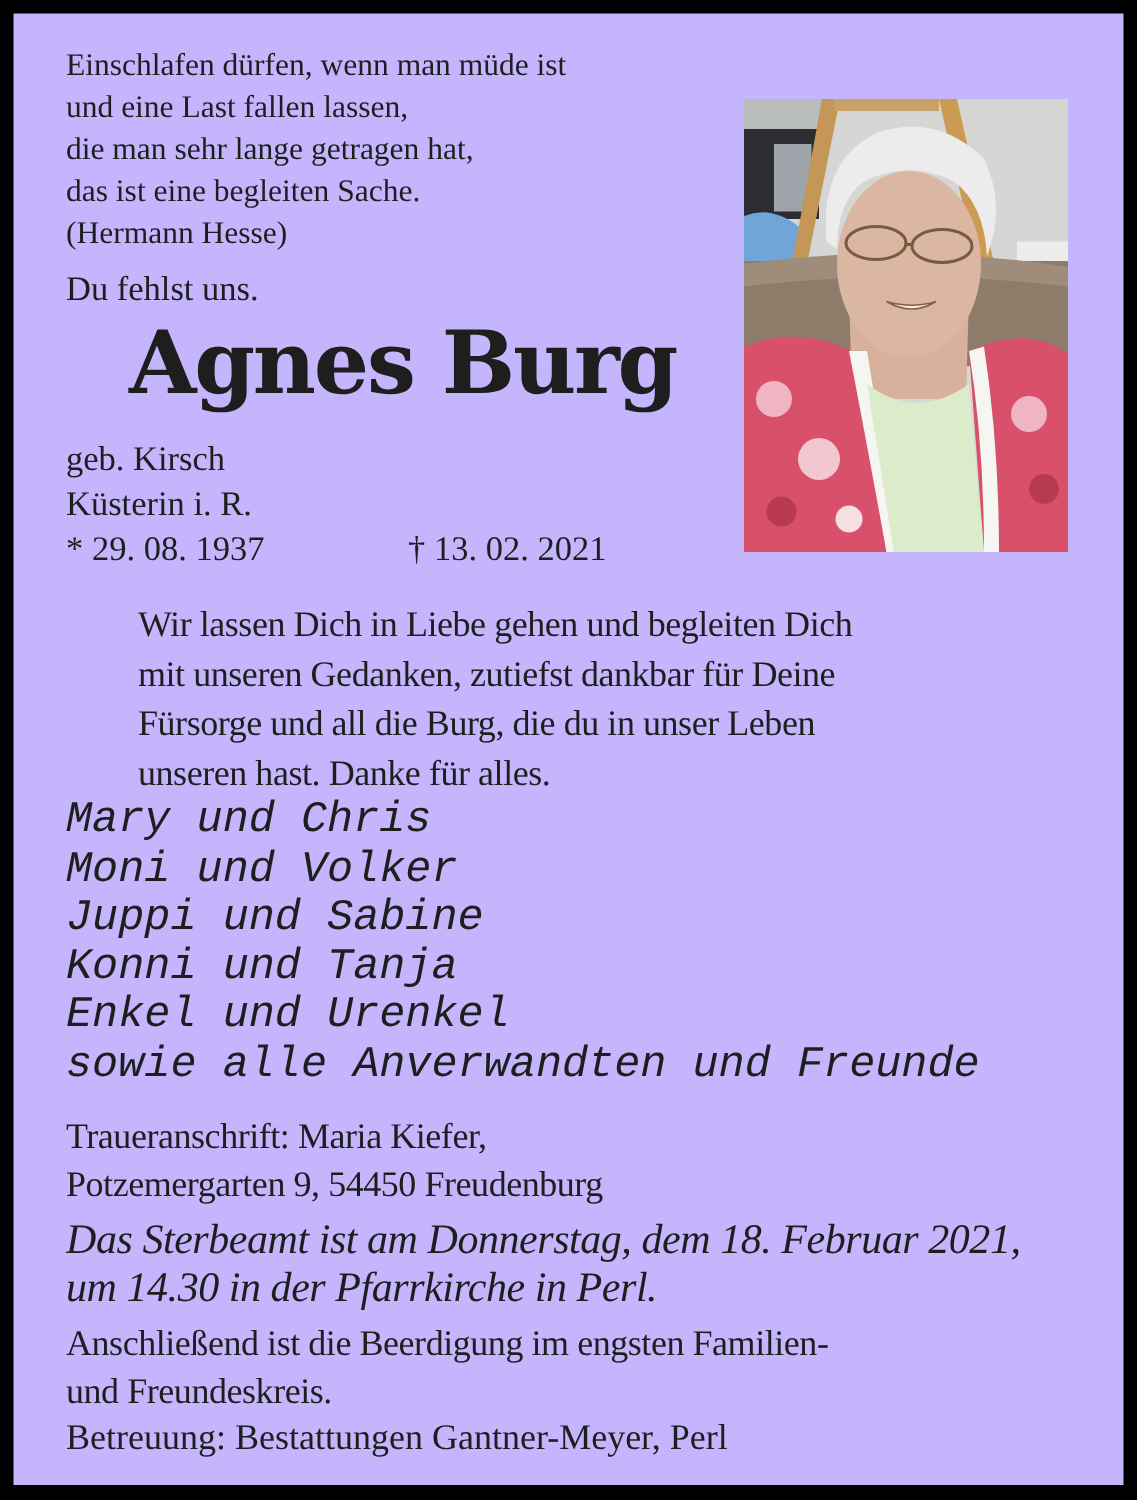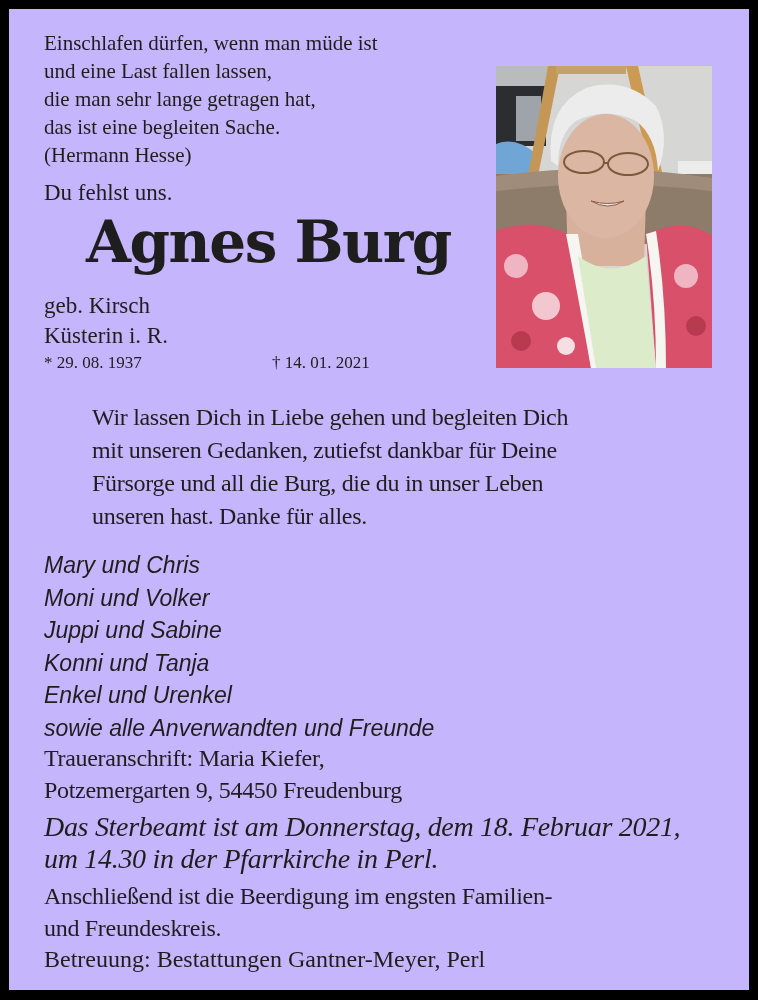--- a/index.html
+++ b/index.html
@@ -9,30 +9,30 @@
       background: #c4b5fd; color: #1e1e1e;
       font-family: "DejaVu Serif", "Liberation Serif", serif;
     }
     .abs { position: absolute; white-space: nowrap; }
     .poem { left: 35px; top: 20px; font-size: 21px; line-height: 28px; font-family: "Liberation Serif", serif; }
     .poem div { height: 28px; }
     .fehlst { left: 35px; top: 171px; font-size: 23px; font-family: "Liberation Serif", serif; }
     .name { left: 33px; top: 200px; font-size: 58px; font-weight: bold; font-family: "DejaVu Serif", serif; letter-spacing: -1.5px; line-height: 66px; margin-left: 44px; }
     .sub { left: 35px; top: 282px; font-size: 23px; line-height: 30px; font-family: "Liberation Serif", serif; }
     .sub div { height: 30px; }
-    .dates { left: 35px; top: 344px; font-size: 17px; font-family: "Liberation Serif", serif; width: 420px; height: 30px; }
+    .dates { left: 35px; top: 344px; font-size: 23px; font-family: "Liberation Serif", serif; width: 420px; height: 30px; }
     .dates .born { position: absolute; left: 0; top: 0; }
     .dates .died { position: absolute; left: 228px; top: 0; }
     .photo {
       position: absolute; left: 487px; top: 57px; width: 216px; height: 302px; overflow: hidden;
       background: #cfcfcd;
     }
     .body { left: 35px; top: 392px; font-size: 24px; line-height: 33px; font-family: "Liberation Serif", serif; letter-spacing: -0.3px; }
     .body div { height: 33px; margin-left: 48px; }
-    .family { left: 35px; top: 540px; font-size: 23px; line-height: 32.5px; font-style: italic; font-family: Liberation Sans, sans-serif; }
+    .family { left: 35px; top: 522px; font-size: 29px; line-height: 32.5px; font-style: italic; font-family: Liberation Mono, monospace; }
     .family div { height: 32.5px; }
     .addr { left: 35px; top: 733px; font-size: 24px; line-height: 32px; font-family: "Liberation Serif", serif; letter-spacing: -0.3px; }
     .addr div { height: 32px; }
     .service { left: 35px; top: 802px; font-size: 28px; line-height: 32px; font-family: "Liberation Serif", serif; letter-spacing: -0.3px; font-style: italic; }
     .service div { height: 32px; }
     .burial { left: 35px; top: 871px; font-size: 24px; line-height: 32px; font-family: "Liberation Serif", serif; letter-spacing: -0.3px; }
     .burial div { height: 32px; }
     .care { left: 35px; top: 937px; font-size: 24px; font-family: "Liberation Serif", serif; }
   </style>
 </head>
@@ -52,21 +52,21 @@
 
   <div class="abs name">Agnes Burg</div>
 
   <div class="abs sub">
     <div>geb. Kirsch</div>
     <div>Küsterin i. R.</div>
   </div>
 
   <div class="abs dates">
     <span class="born">* 29. 08. 1937</span>
-    <span class="died">† 14. 01. 2021</span>
+    <span class="died">† 13. 02. 2021</span>
   </div>
 
   <div class="photo">
     <svg width="216" height="302" viewBox="0 0 216 302" xmlns="http://www.w3.org/2000/svg">
 
       <rect x="0" y="0" width="216" height="302" fill="#d6d6d4"></rect>
 
       <rect x="0" y="0" width="60" height="20" fill="#b9bcbd"></rect>
       <rect x="0" y="20" width="50" height="60" fill="#2b2d30"></rect>
       <rect x="20" y="30" width="25" height="45" fill="#9fa4aa"></rect>

